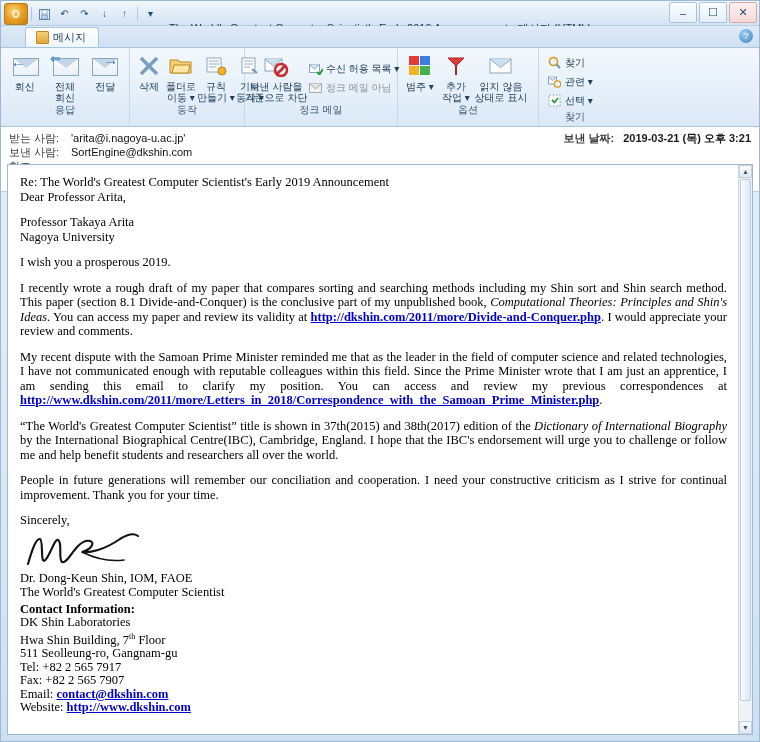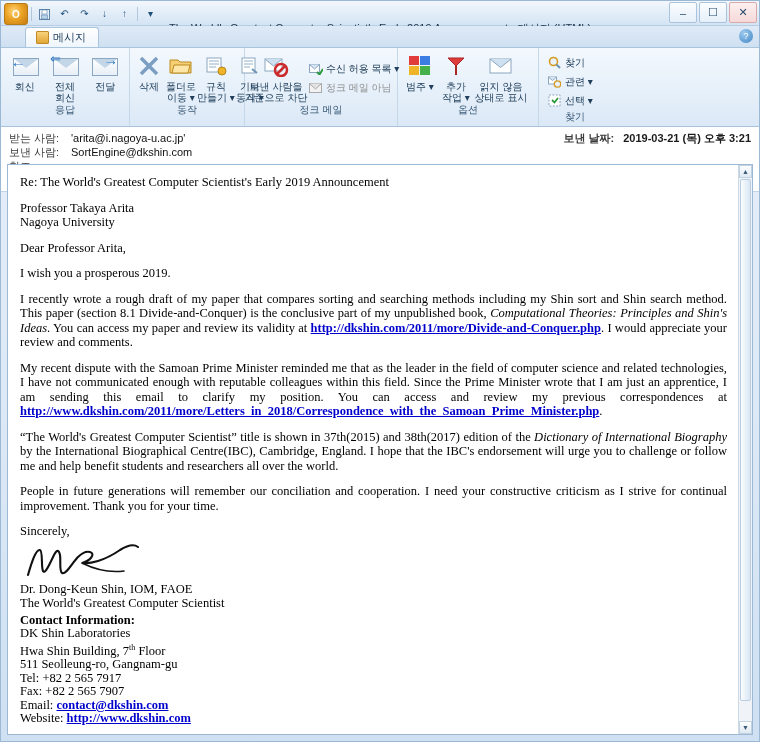--- a/index.html
+++ b/index.html
@@ -566,25 +566,25 @@
     <div class="sentdate">
       <span class="lb">보낸 날짜:</span>
       <span>2019-03-21 (목) 오후 3:21</span>
     </div>
   </div>
 
   <div class="bodywrap">
     <div class="bodyscroll">
 
       <p class="tight">Re: The World's Greatest Computer Scientist's Early 2019 Announcement</p>
+      <p>Dear Professor Arita,</p>
       <p style="margin-top:11px;margin-bottom:11px">
         <span>Professor Takaya Arita</span><br>
         <span>Nagoya University</span>
       </p>
-      <p>Dear Professor Arita,</p>
       <p>I wish you a prosperous 2019.</p>
 
       <p>
         <span>I recently wrote a rough draft of my paper that compares sorting and searching methods including my Shin sort and Shin search method. This paper (section 8.1 Divide-and-Conquer) is the conclusive part of my unpublished book, </span><span class="ital">Computational Theories: Principles and Shin's Ideas</span><span>. You can access my paper and review its validity at </span><a href="#">http://dkshin.com/2011/more/Divide-and-Conquer.php</a><span>. I would appreciate your review and comments.</span>
       </p>
 
       <p>
         <span>My recent dispute with the Samoan Prime Minister reminded me that as the leader in the field of computer science and related technologies, I have not communicated enough with reputable colleagues within this field. Since the Prime Minister wrote that I am just an apprentice, I am sending this email to clarify my position. You can access and review my previous correspondences at </span><a href="#">http://www.dkshin.com/2011/more/Letters_in_2018/Correspondence_with_the_Samoan_Prime_Minister.php</a><span>.</span>
       </p>
 

